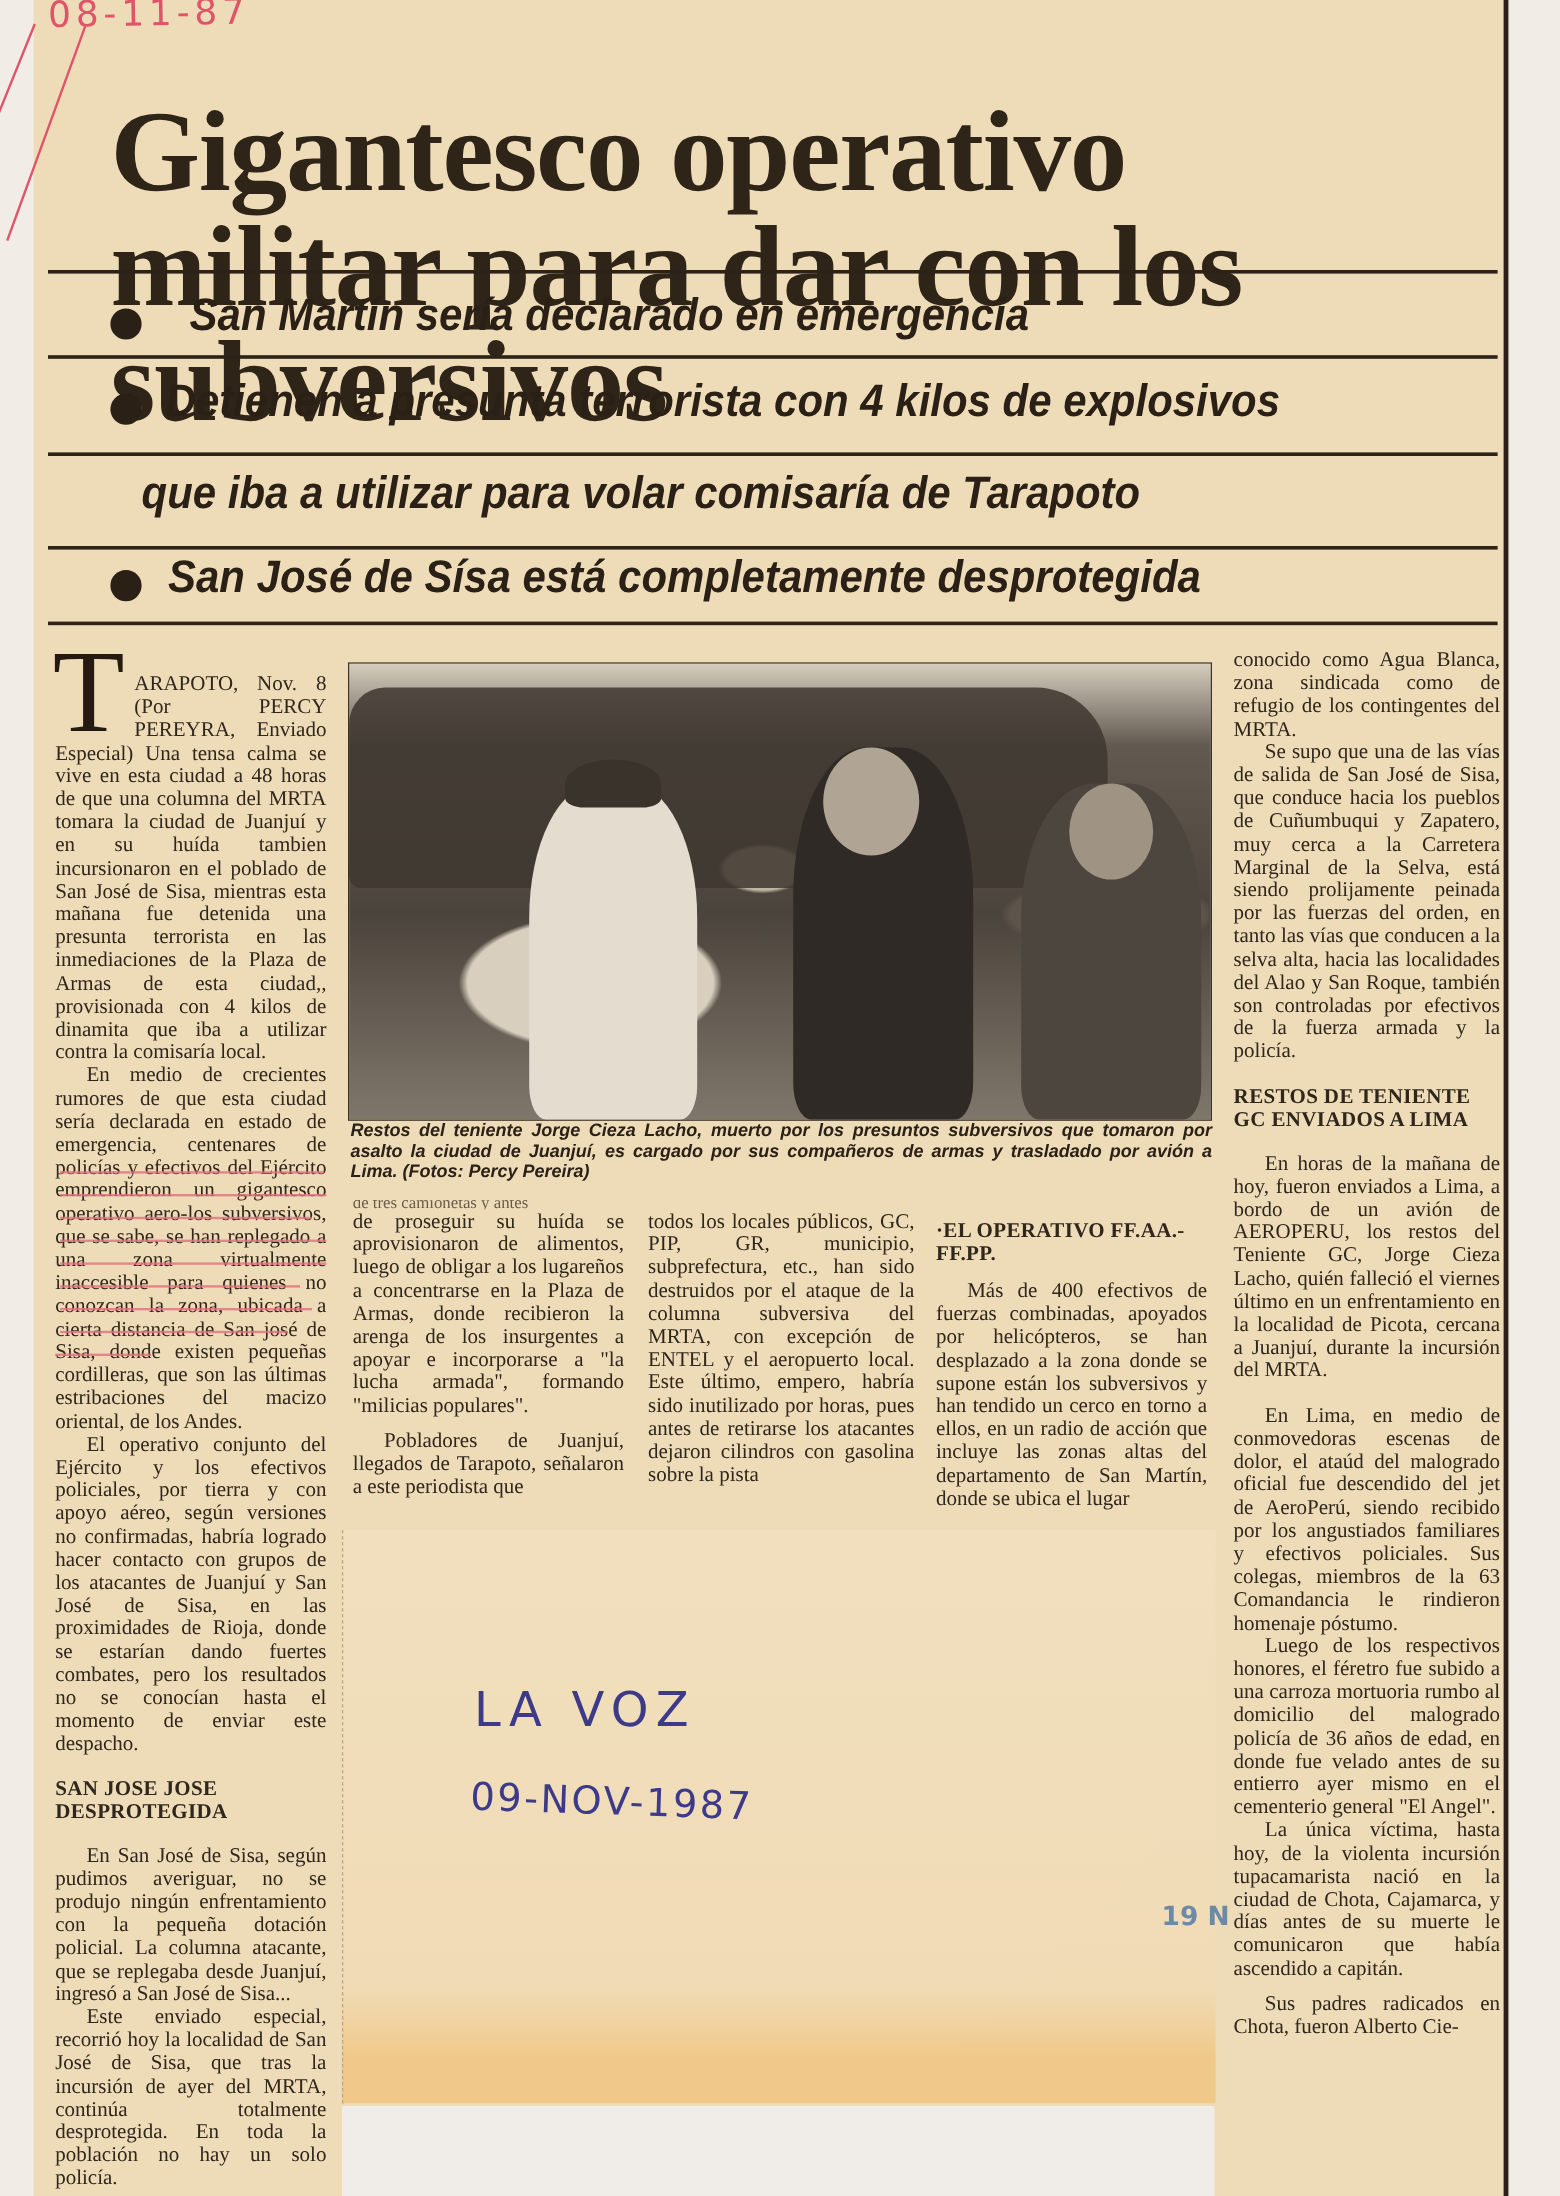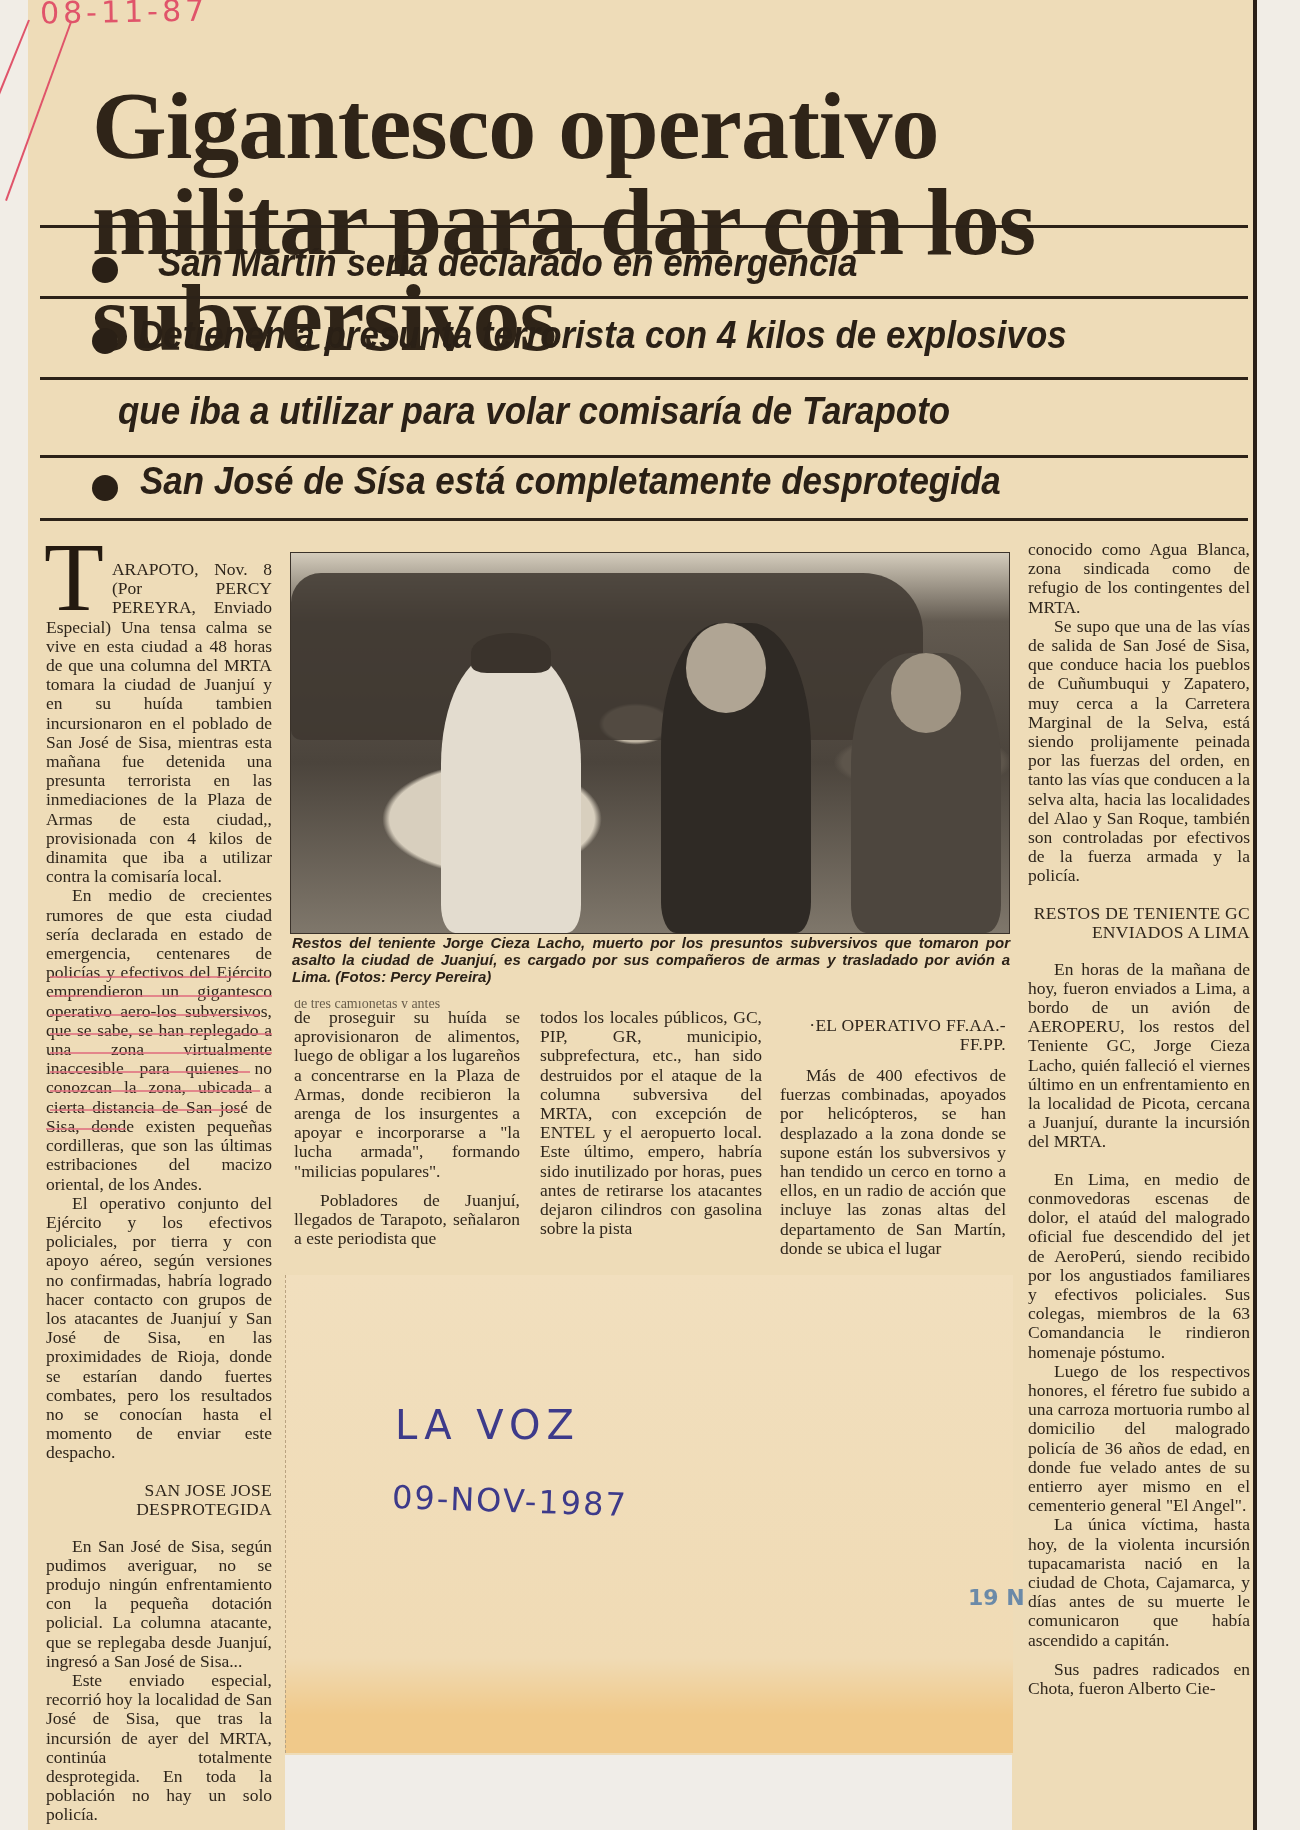--- a/index.html
+++ b/index.html
@@ -40,21 +40,21 @@
     position:absolute; font-size:17.5px; line-height:19.2px; text-align:justify;
     color:#2f261c;
   }
   .col p { margin:0; text-indent:26px; }
   .col p.noindent { text-indent:0; }
   .dropcap {
     float:left; font-size:98px; line-height:78px; margin:4px 8px 0 -2px;
     font-family:"Liberation Serif", serif; color:#241a10;
   }
   .subhead {
-    font-weight:normal; text-align:right; font-size:17.5px; line-height:19px;
+    font-weight:bold; text-align:left; font-size:17.5px; line-height:19px;
     margin:18px 0 18px 0; letter-spacing:0.3px;
   }
   .photo {
     position:absolute; left:290px; top:552px; width:718px; height:380px;
     background:
       radial-gradient(ellipse at 28% 70%, #d8cfbe 0 14%, transparent 15%),
       radial-gradient(ellipse at 48% 45%, #bfb5a3 0 6%, transparent 7%),
       radial-gradient(ellipse at 64% 40%, #6f665a 0 7%, transparent 8%),
       radial-gradient(ellipse at 88% 55%, #5d554b 0 9%, transparent 10%),
       linear-gradient(180deg, #d4ccbc 0%, #625a50 18%, #4b443c 55%, #7f776b 100%);

